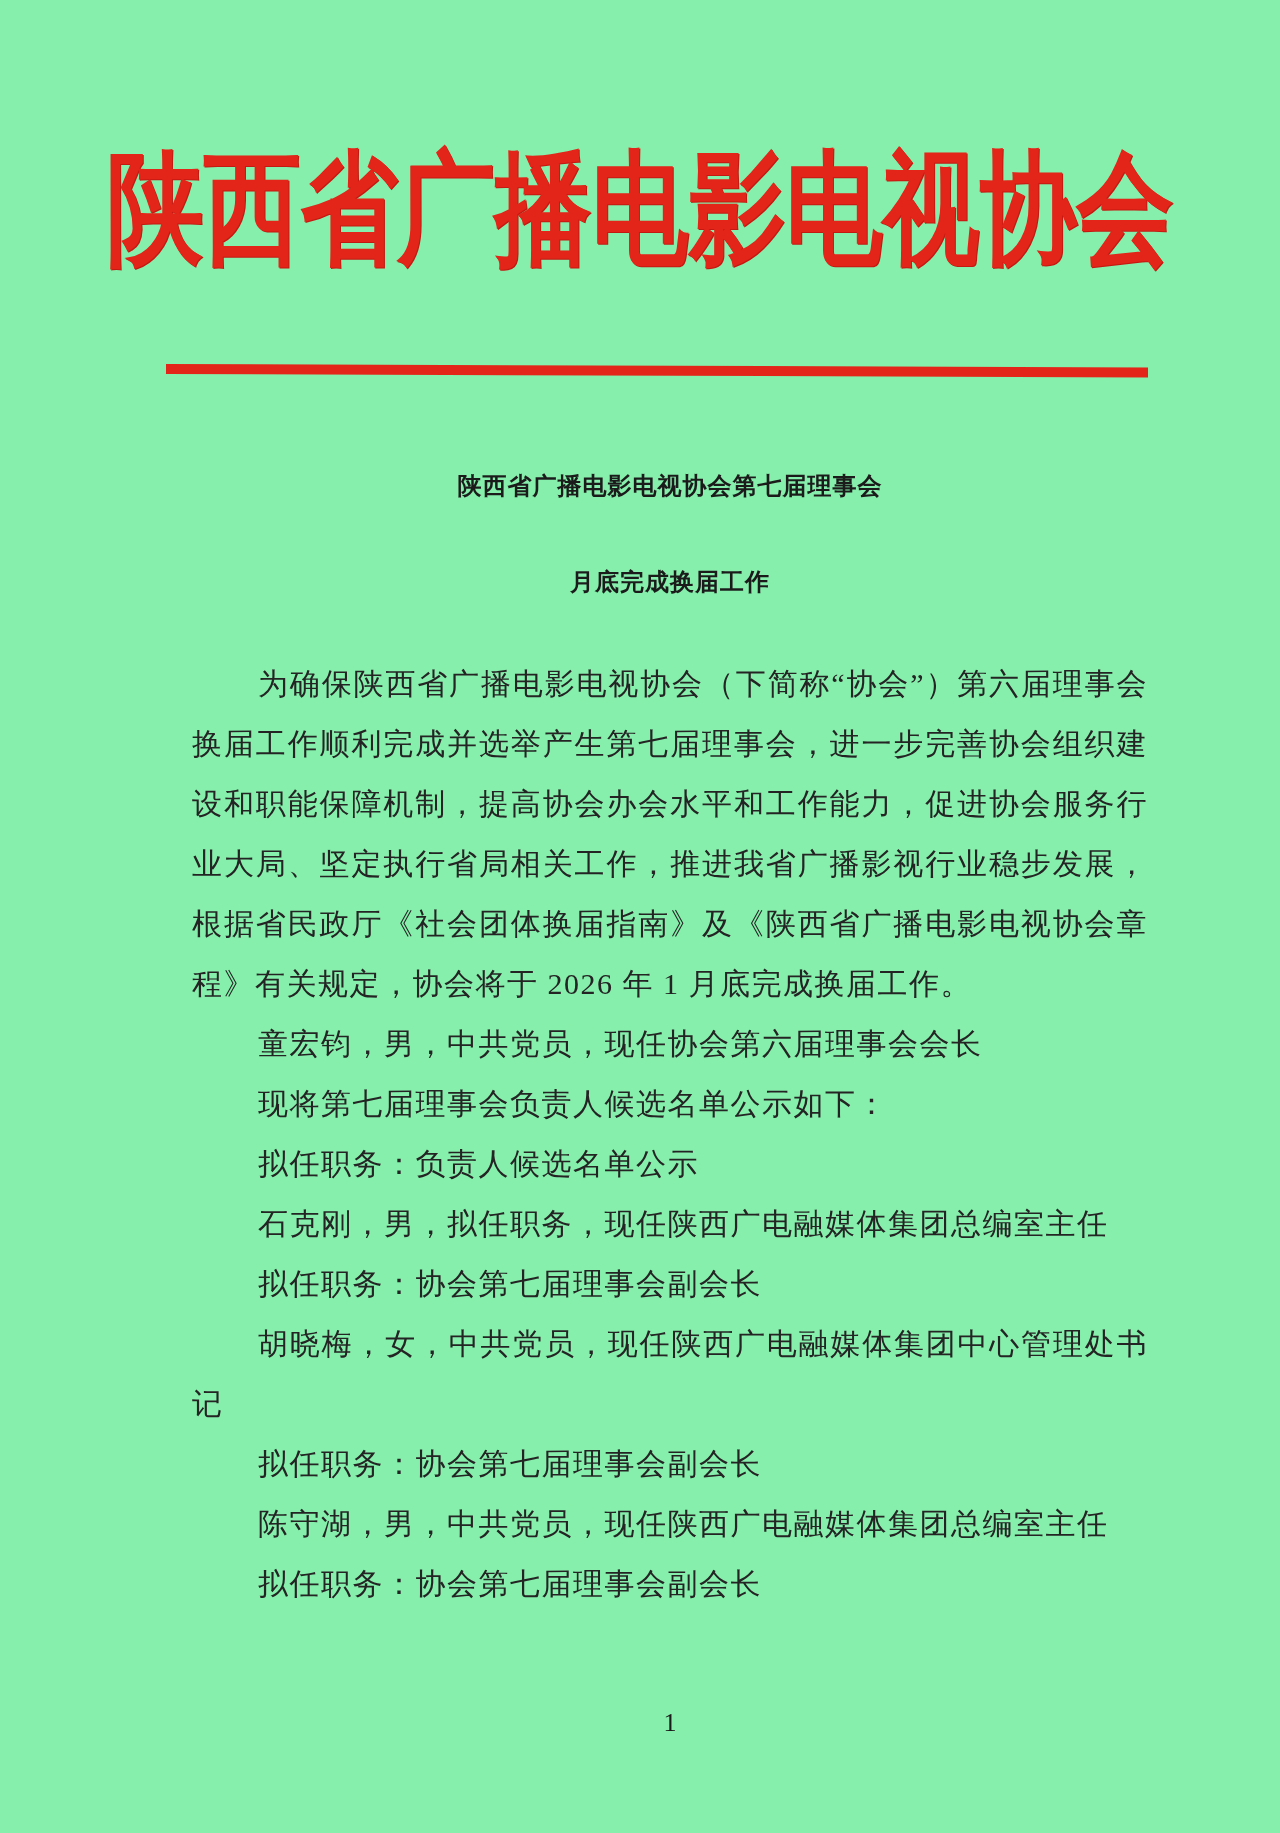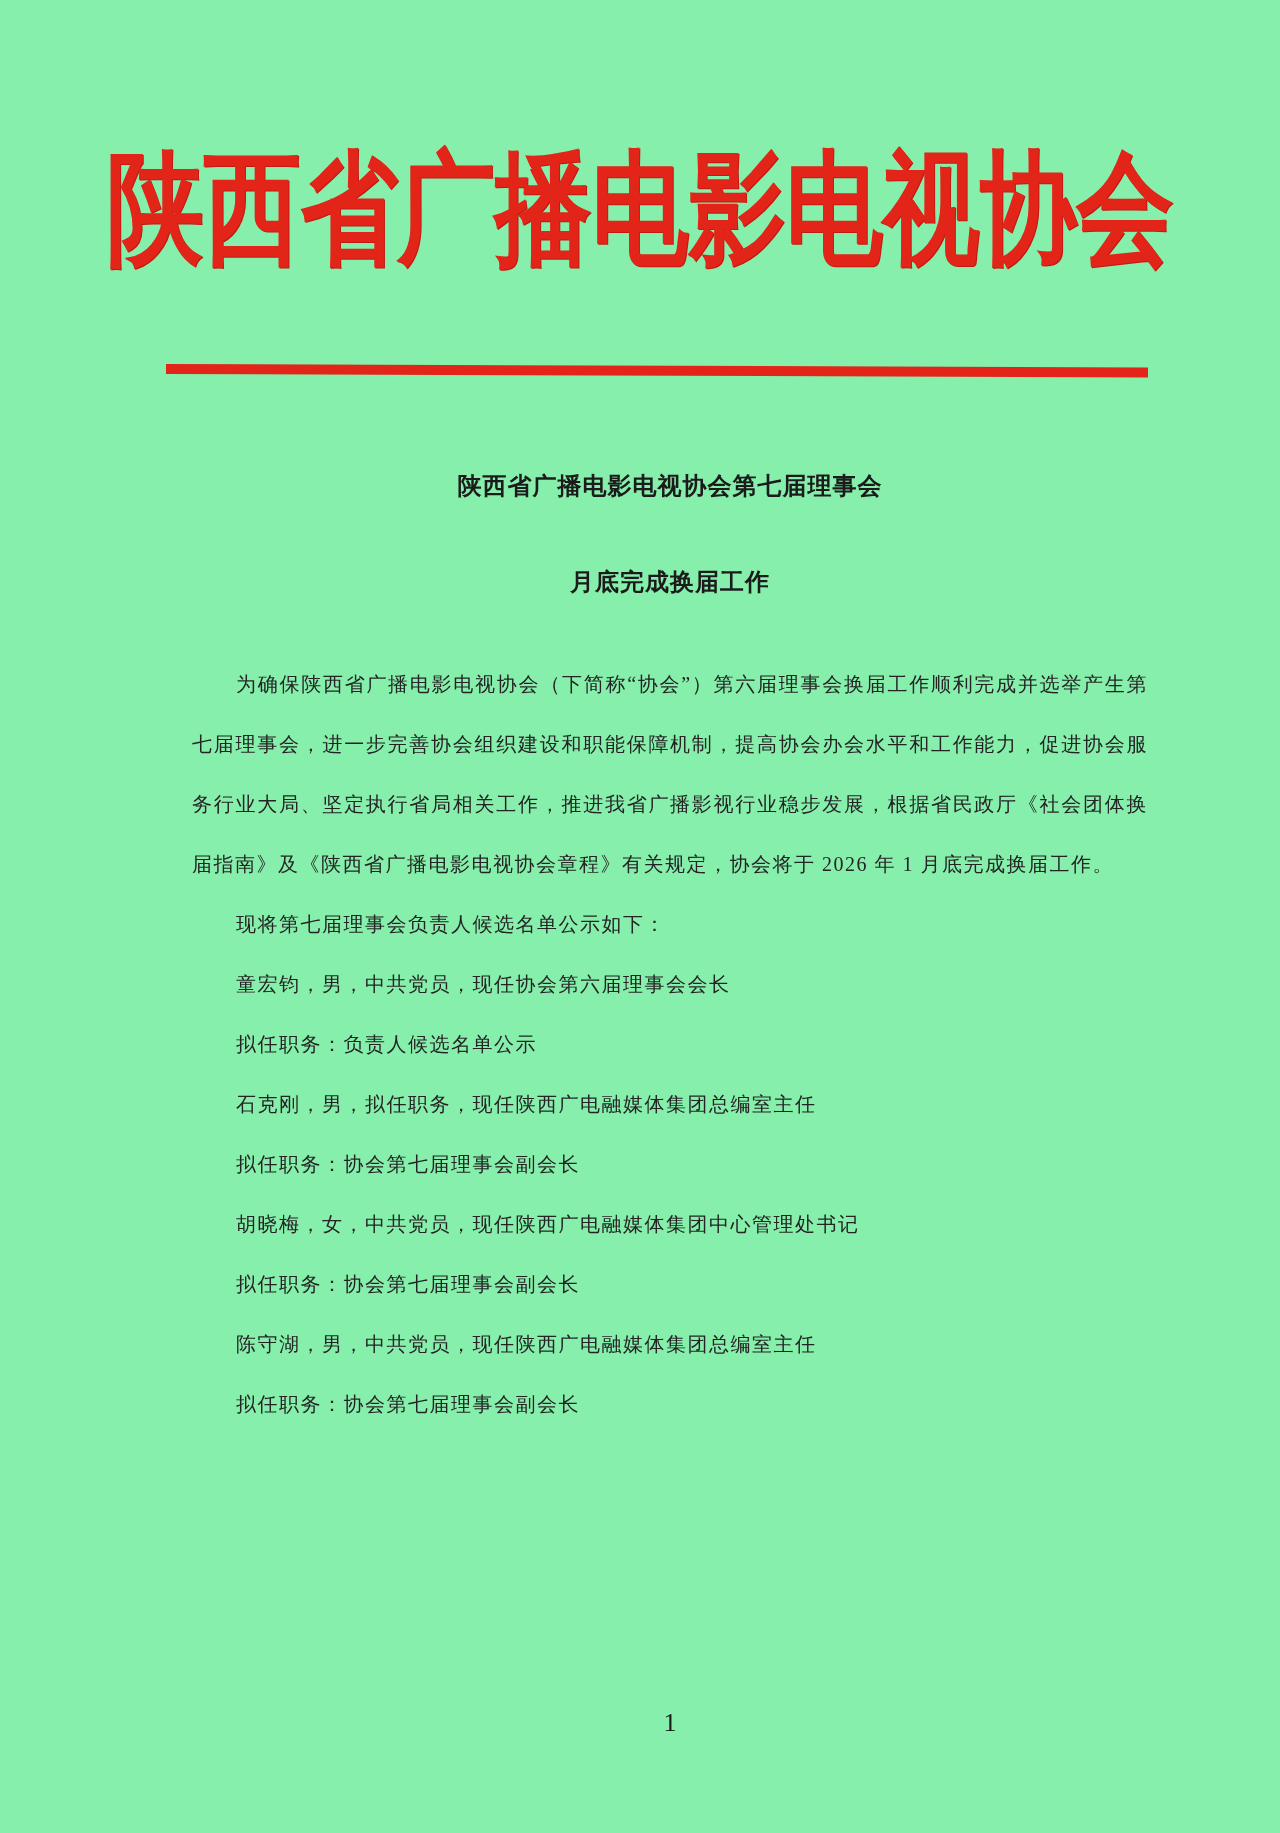--- a/index.html
+++ b/index.html
@@ -51,21 +51,21 @@
     color: #1b1b1b;
     letter-spacing: 1px;
   }
   .doc-title.line1 { top: 470px; }
   .doc-title.line2 { top: 566px; }
   .body-text {
     position: absolute;
     top: 654px;
     left: 192px;
     width: 956px;
-    font-size: 20px;
+    font-size: 30px;
     line-height: 60px;
     letter-spacing: 1.5px;
     text-align: justify;
     color: #242424;
   }
   .body-text p {
     margin: 0;
     padding: 0;
     text-indent: 2.2em;
   }
@@ -87,22 +87,22 @@
   <div class="letterhead">陕西省广播电影电视协会</div>
 
   <div class="red-rule"></div>
 
   <div class="doc-title line1">陕西省广播电影电视协会第七届理事会</div>
 
   <div class="doc-title line2">月底完成换届工作</div>
 
   <div class="body-text">
     <p>为确保陕西省广播电影电视协会（下简称“协会”）第六届理事会换届工作顺利完成并选举产生第七届理事会，进一步完善协会组织建设和职能保障机制，提高协会办会水平和工作能力，促进协会服务行业大局、坚定执行省局相关工作，推进我省广播影视行业稳步发展，根据省民政厅《社会团体换届指南》及《陕西省广播电影电视协会章程》有关规定，协会将于 2026 年 1 月底完成换届工作。</p>
+    <p>童宏钧，男，中共党员，现任协会第六届理事会会长</p>
     <p>现将第七届理事会负责人候选名单公示如下：</p>
-    <p>童宏钧，男，中共党员，现任协会第六届理事会会长</p>
     <p>拟任职务：负责人候选名单公示</p>
     <p>石克刚，男，拟任职务，现任陕西广电融媒体集团总编室主任</p>
     <p>拟任职务：协会第七届理事会副会长</p>
     <p>胡晓梅，女，中共党员，现任陕西广电融媒体集团中心管理处书记</p>
     <p>拟任职务：协会第七届理事会副会长</p>
     <p>陈守湖，男，中共党员，现任陕西广电融媒体集团总编室主任</p>
     <p>拟任职务：协会第七届理事会副会长</p>
   </div>
 
   <div class="page-num">1</div>

